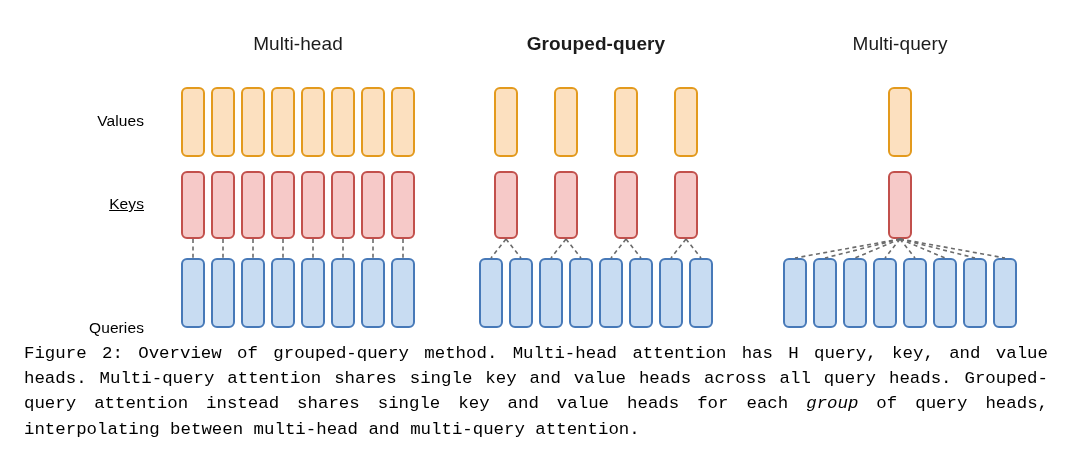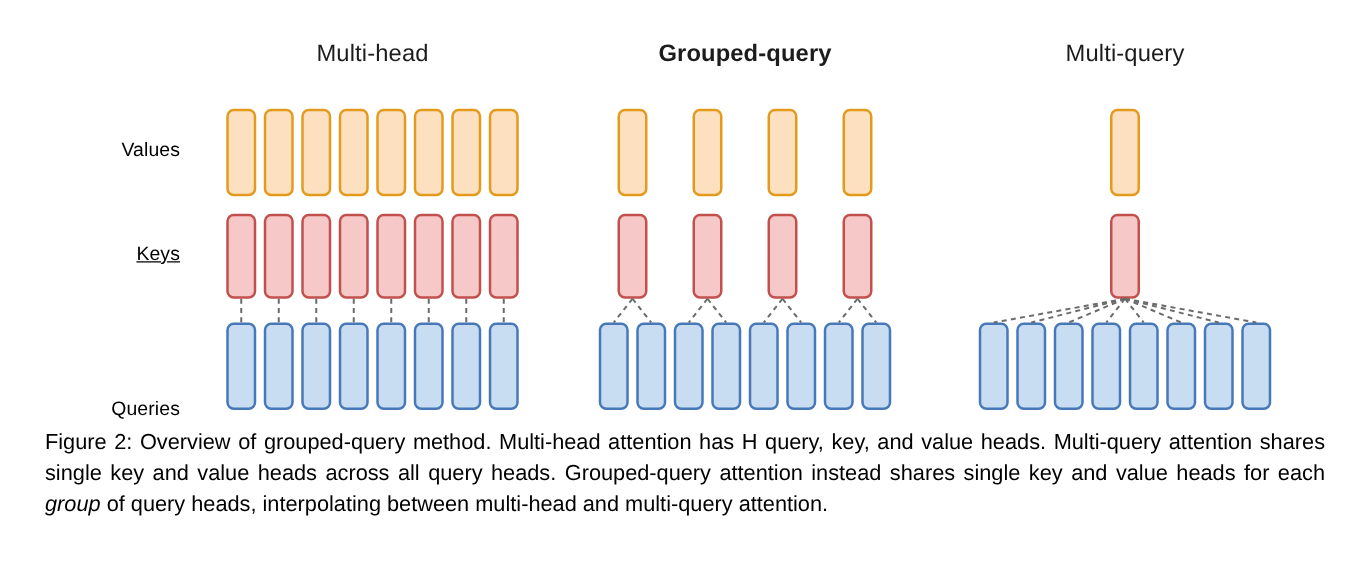--- a/index.html
+++ b/index.html
@@ -56,24 +56,24 @@
     font-size: 15.5px;
     color: #000000;
     white-space: nowrap;
     text-align: center;
     letter-spacing: 0.1px;
   }
 
   
   #caption {
     position: absolute;
-    left: 36px;
+    left: 24px;
     top: 341px;
     width: 1024px;
-    font-family: Liberation Sans, sans-serif;
+    font-family: Liberation Mono, monospace;
     font-size: 17.4px;
     line-height: 25.2px;
     color: #000000;
     text-align: justify;
     text-justify: inter-word;
   }
   #caption .ital { font-style: italic; }
 </style>
 </head>
 <body>

